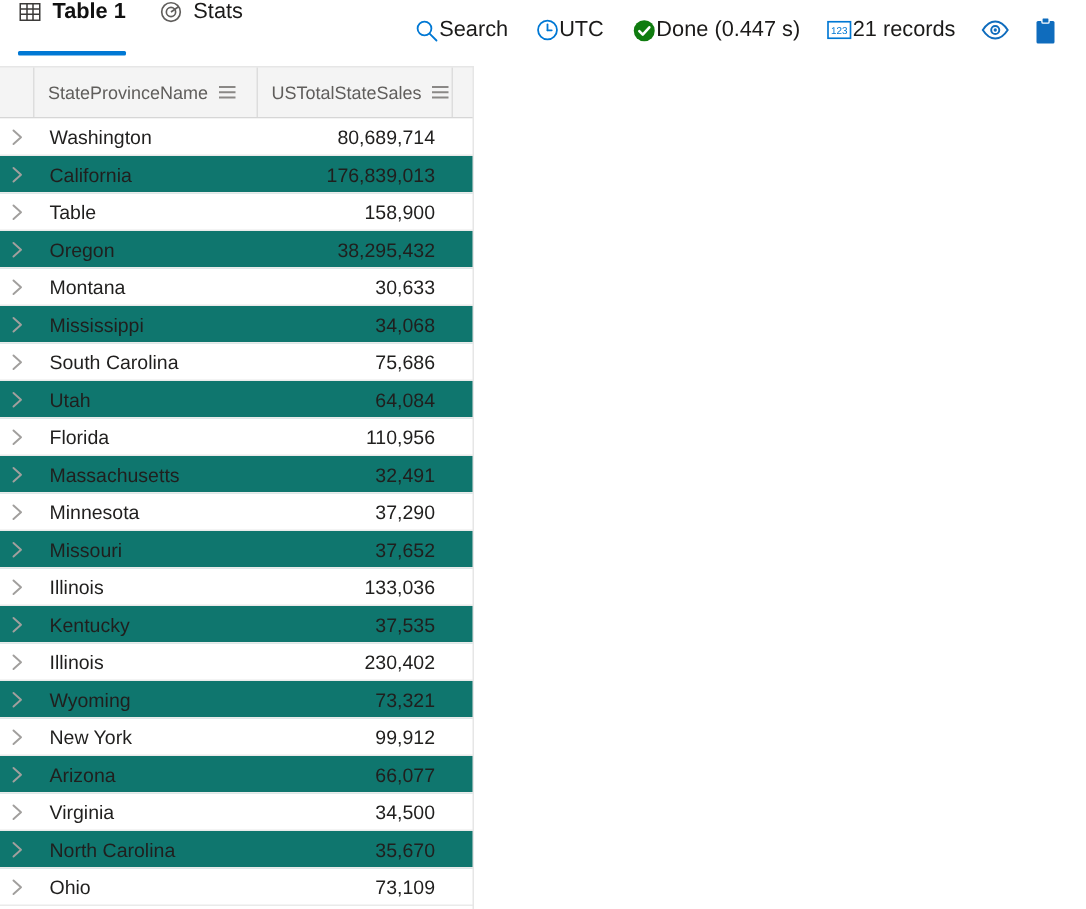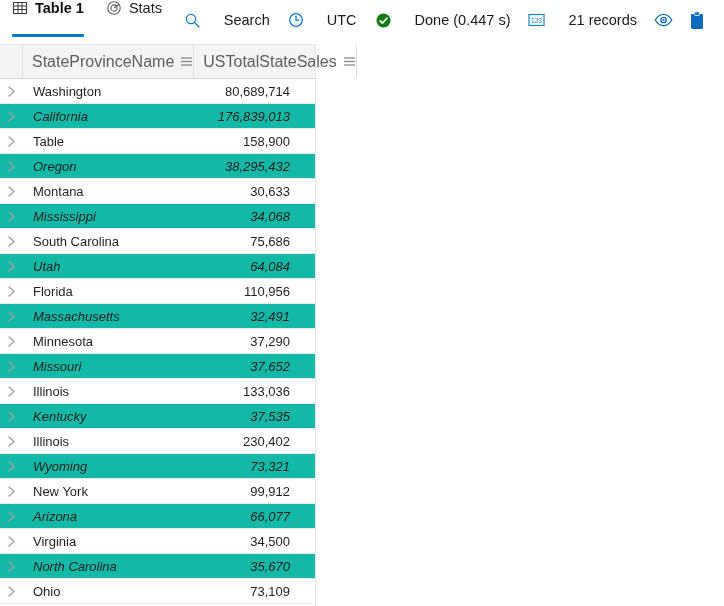--- a/index.html
+++ b/index.html
@@ -53,21 +53,21 @@
     left: 12px;
     right: 10px;
     bottom: 3px;
     height: 3px;
     background: #0078d4;
     border-radius: 1px;
   }
   .tool-item {
     display: flex;
     align-items: center;
-    gap: 23px;
+    gap: 0;
     height: 40px;
     padding: 0 9px;
     cursor: pointer;
     white-space: nowrap;
     justify-content: space-between;
   }
   .tool-item .tool-label {
     font-size: 14.5px;
     color: #1b1a19;
   }
@@ -111,41 +111,41 @@
     position: relative;
   }
   .hdr-cell.col0 { flex: 0 0 149px; }
   .hdr-cell.col1 { flex: 0 0 130px; }
   .hdr-end {
     flex: 0 0 15px;
     height: 33px;
     border-left: 1px solid #dddddd;
   }
   .hdr-text {
-    font-size: 16px;
+    font-size: 12px;
     color: #605e5c;
     white-space: nowrap;
   }
   .hdr-menu {
     margin-left: 6px;
     cursor: pointer;
     display: flex;
     align-items: center;
   }
 
   .grid-body { width: 316px; }
   .grid-row {
     display: flex;
     height: 25px;
     align-items: center;
     border-bottom: 1px solid #eaeaea;
     background: #ffffff;
     box-sizing: border-box;
   }
-  .grid-row.alt { background: #14b8a6; font-style: italic; }
+  .grid-row.alt { background: #0f766e; }
   .cell-expand {
     flex: 0 0 22px;
     display: flex;
     align-items: center;
     justify-content: center;
     cursor: pointer;
   }
   .cell-name {
     flex: 0 0 149px;
     font-size: 13px;

